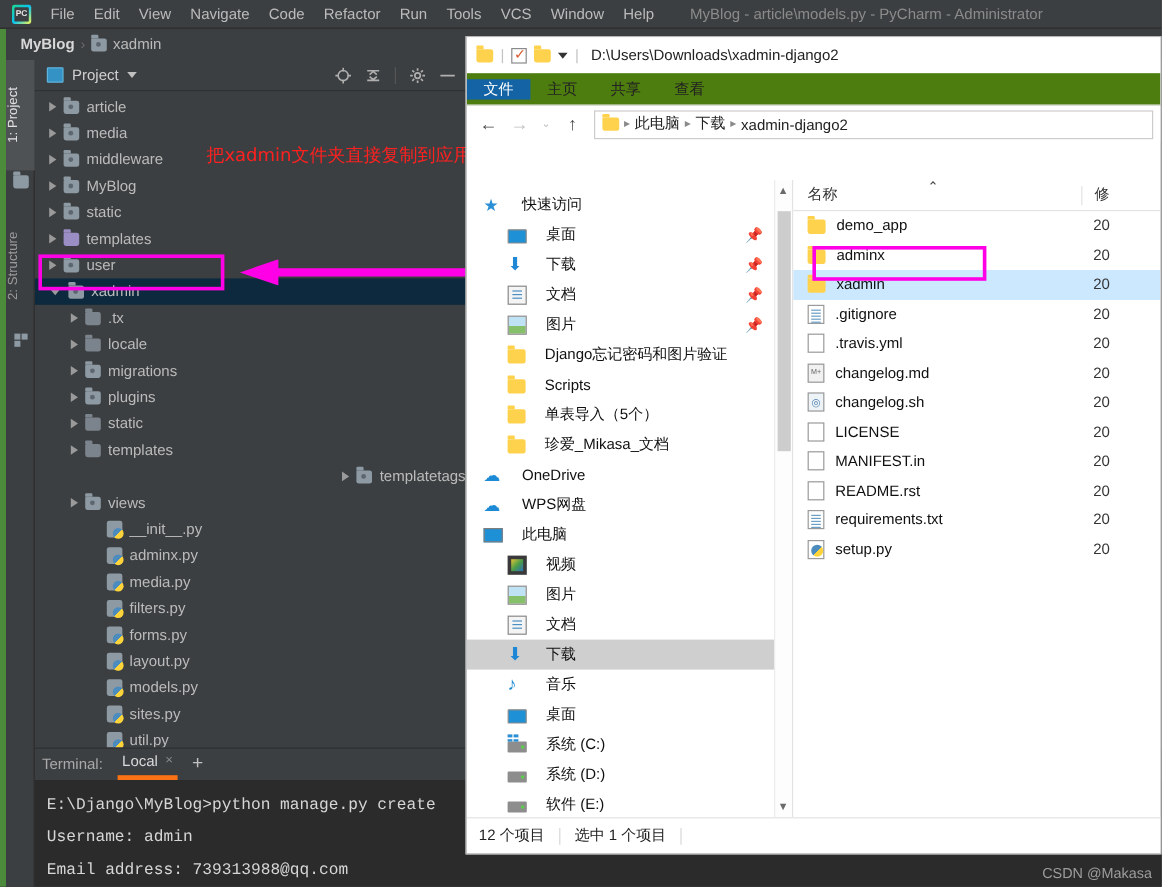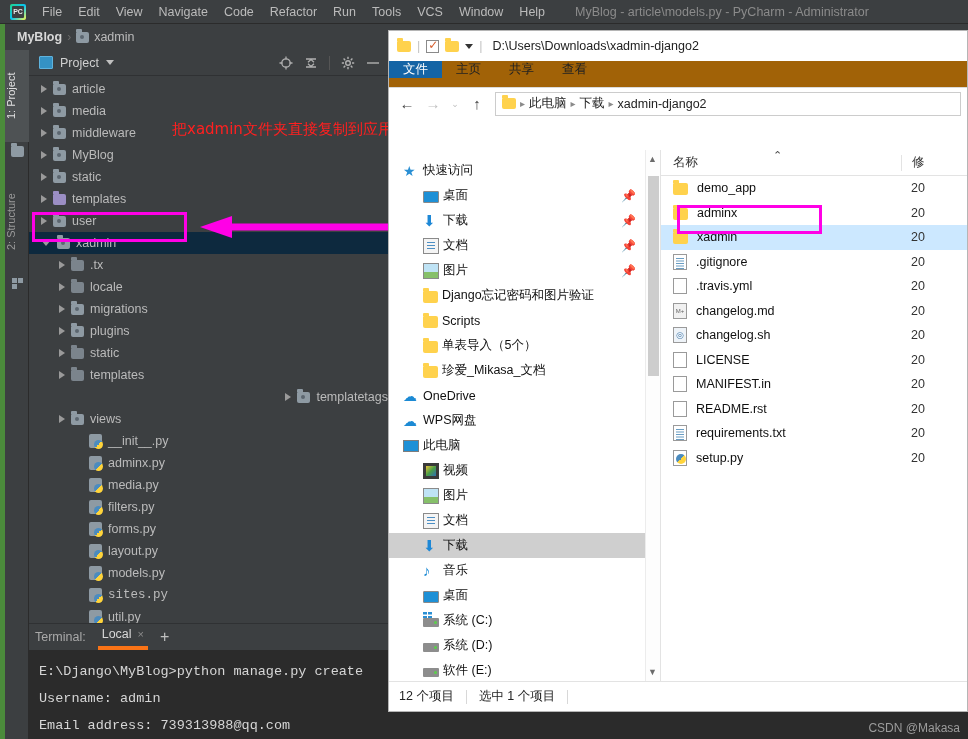--- a/index.html
+++ b/index.html
@@ -159,21 +159,21 @@
   }
   .qa-folder { width:14px;height:11px;background:#ffd24d;border-radius:1px 2px 2px 2px; position:relative;}
   .qa-folder::before{content:"";position:absolute;left:0;top:-3px;width:6px;height:3px;background:#ffd24d;border-radius:1px 1px 0 0;}
   .qa-sep { color:#c4c4c4; }
   .qa-check { width:13px;height:13px;border:1px solid #8a8a8a; position:relative;}
   .qa-check::after{content:"✓"; position:absolute; left:1px; top:-3px; color:#d65b2a; font-size:12px;}
   .qa-caret { width:0;height:0;border-left:4px solid transparent;border-right:4px solid transparent;border-top:5px solid #333; }
   .ex-path { color:#222; font-size:12.5px; margin-left:4px;}
 
   .ex-ribbon {
-    height:27px; display:flex; align-items:flex-start; background:#a16207;
+    height:27px; display:flex; align-items:center; background:#4d7c0f;
     border-bottom:1px solid #dadada;
   }
   .ex-rtab {
     display:flex;align-items:center; padding:0 14px; font-size:12.5px; color:#222; cursor:default;
   }
   .ex-rtab.file { background:#1464a5; color:#fff; }
 
   .ex-navbar {
     height:31px; display:flex; align-items:center; gap:2px; padding:0 6px; background:#fff;
   }
@@ -191,21 +191,21 @@
   .ex-body { position:absolute; left:0; top:119px; right:0; bottom:30px; display:flex; }
   .ex-nav {
     width:272px; border-right:1px solid #e3e3e3; position:relative; overflow:hidden;
     padding-top:8px;
   }
   .ex-nav-scroll { position:absolute; right:0; top:0; width:15px; height:100%; background:#fdfdfd; border-left:1px solid #ececec;}
   .ex-nav-thumb { position:absolute; right:1px; top:26px; width:11px; height:200px; background:#cdcdcd; }
   .sb-arrow { position:absolute; right:2px; width:11px; text-align:center; color:#6b6b6b; font-size:9px;}
 
   .nrow {
-    display:flex; align-items:center; height:25px; gap:4px; padding-right:24px;
+    display:flex; align-items:center; height:25px; gap:16px; padding-right:24px;
     font-size:12.5px; color:#101010; white-space:nowrap; cursor:default;
   }
   .nrow.sel { background:#cfcfcf; }
   .nrow .pin { margin-left:auto; color:#9a9a9a; font-size:12px; }
 
   .ic { width:16px; height:16px; flex:none; position:relative; }
   .ic-star::after{ content:"★"; position:absolute; inset:0; color:#2a8fd4; font-size:14px; line-height:16px;}
   .ic-desktop { background:#1e90d6; border:1px solid #8a8a8a; border-radius:1px; height:12px; margin-top:2px;}
   .ic-dl::after{ content:"⬇"; position:absolute; inset:0; color:#1e88d6; font-size:15px; line-height:16px;}
   .ic-doc { background:#f4f4f4; border:1px solid #8a8a8a; }
@@ -442,21 +442,21 @@
           <div class="trow" style="padding-left: 48px;">
             <span class="arrow none"></span>
             <span class="ico-py"></span>
             <span>layout.py</span>
           </div>
           <div class="trow" style="padding-left: 48px;">
             <span class="arrow none"></span>
             <span class="ico-py"></span>
             <span>models.py</span>
           </div>
-          <div class="trow" style="padding-left: 48px; font-family: Liberation Mono, monospace;">
+          <div class="trow" style="padding-left: 48px;">
             <span class="arrow none"></span>
             <span class="ico-py"></span>
             <span>sites.py</span>
           </div>
           <div class="trow" style="padding-left: 48px;">
             <span class="arrow none"></span>
             <span class="ico-py"></span>
             <span>util.py</span>
           </div>
         </div>

